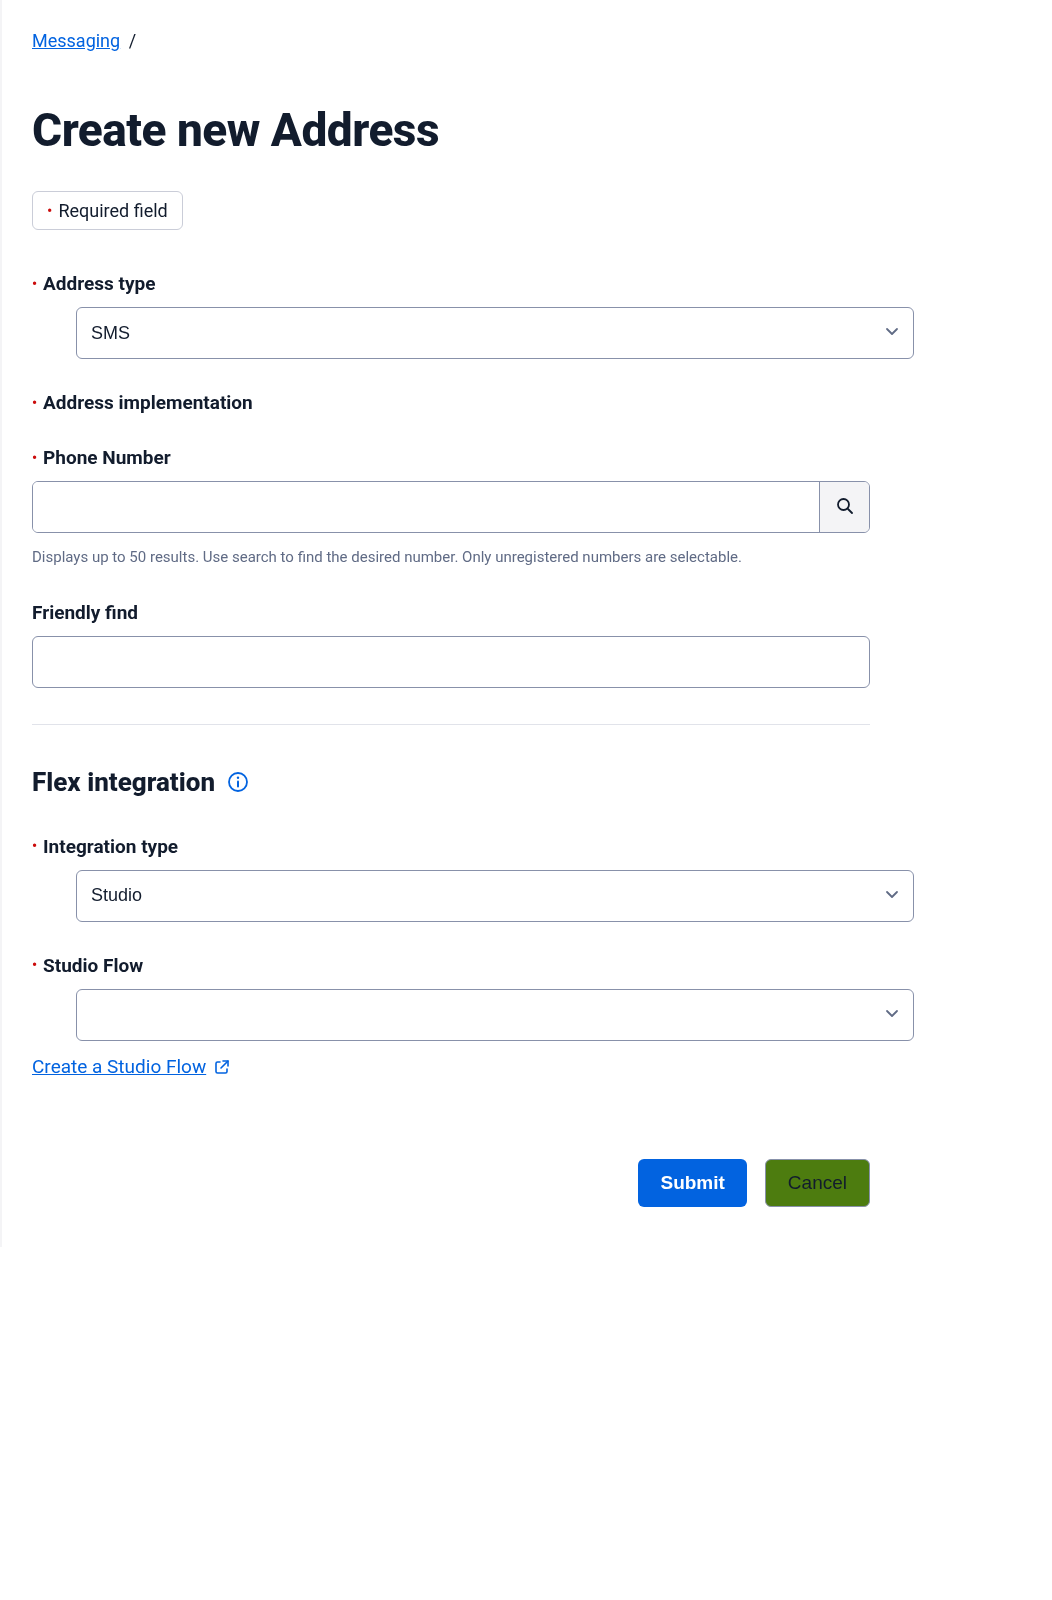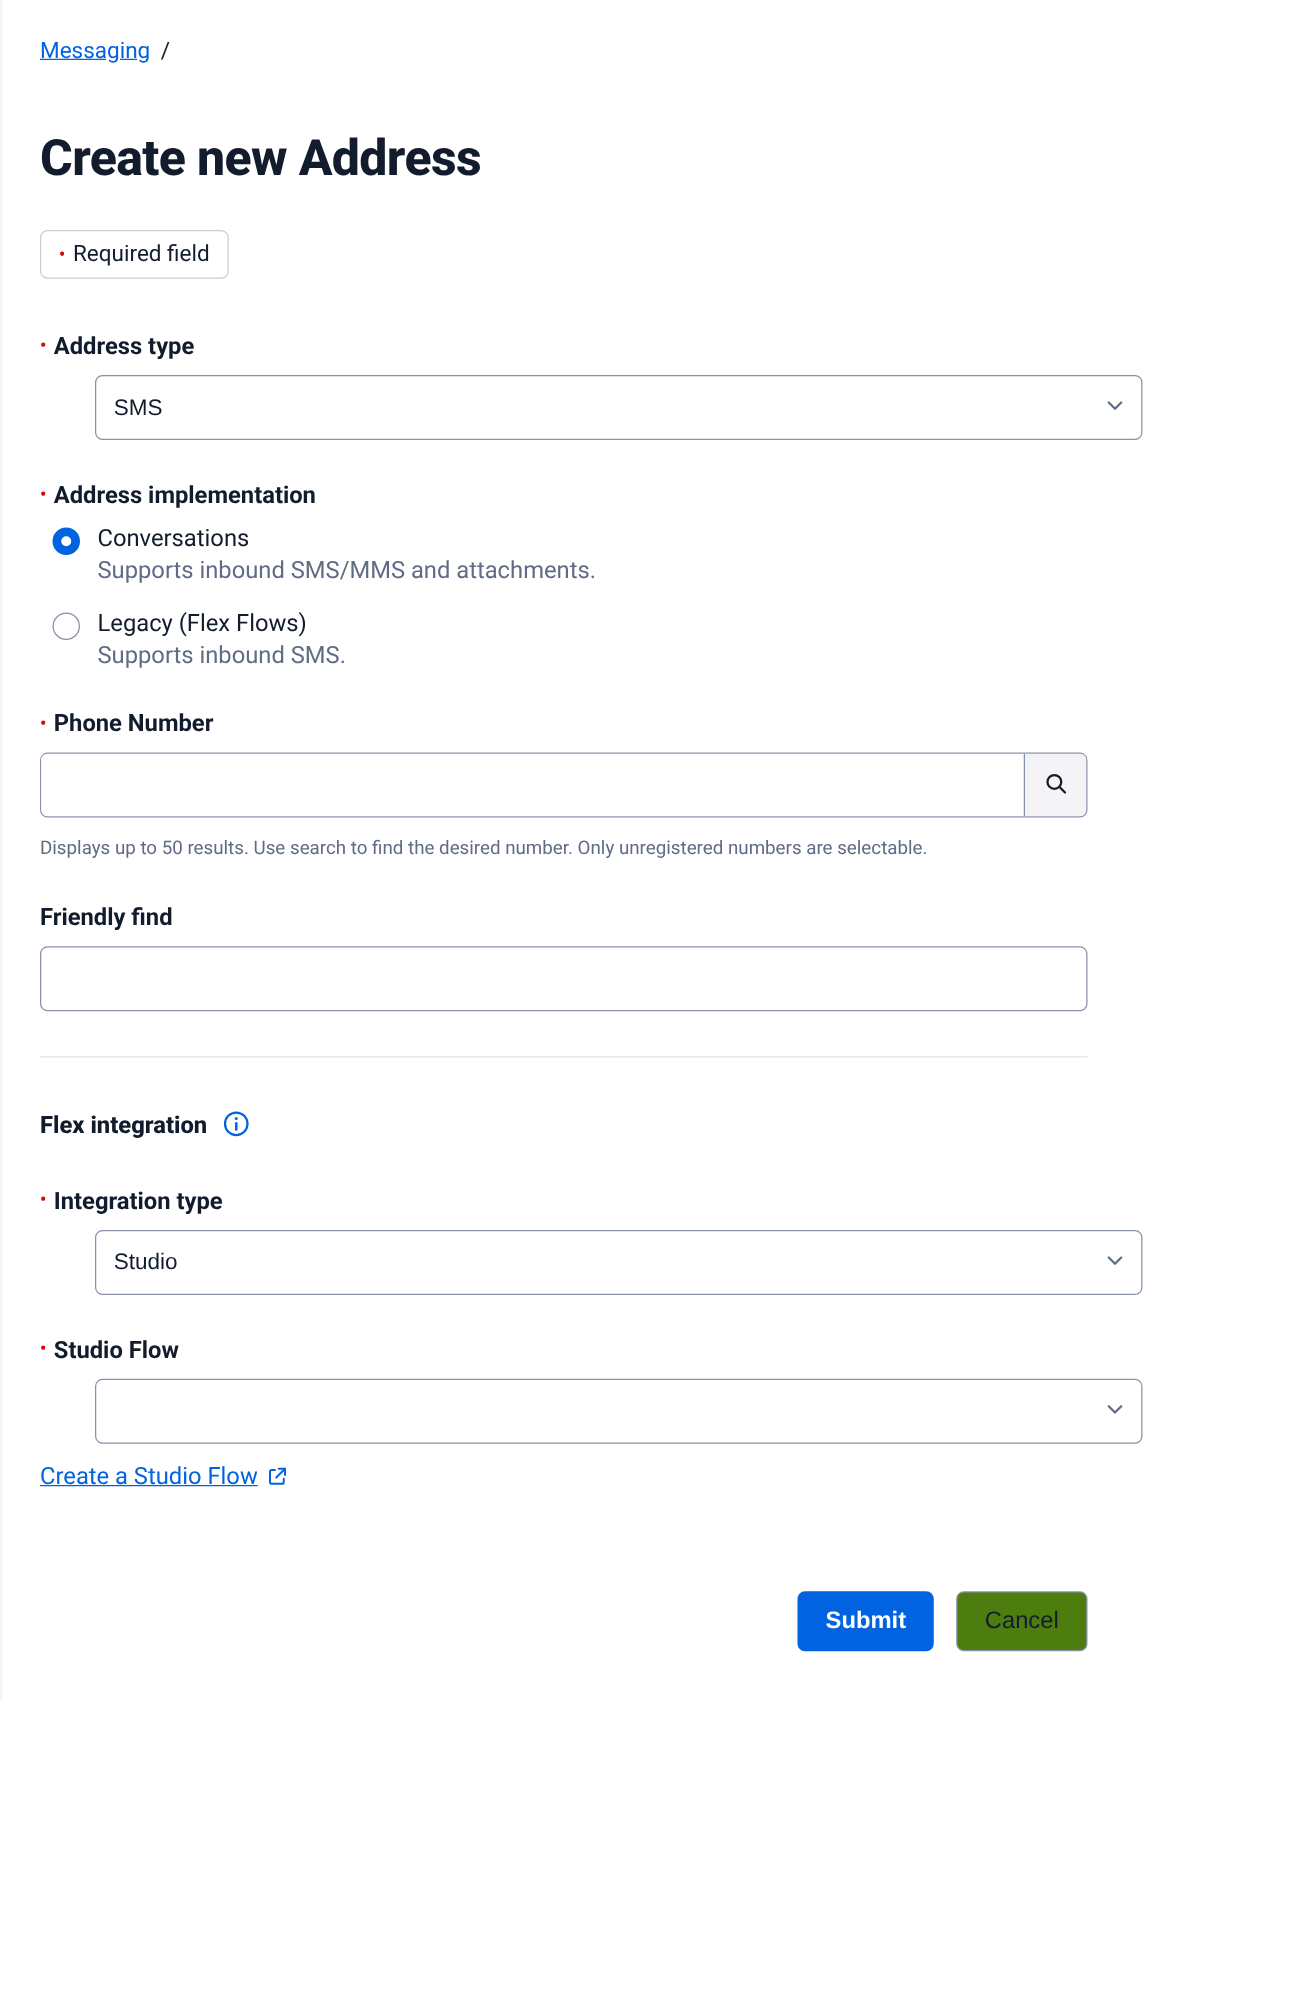--- a/index.html
+++ b/index.html
@@ -20,21 +20,21 @@
   }
   .breadcrumb a {
     color: #0263e0;
     text-decoration: underline;
   }
   .breadcrumb .sep {
     color: #121c2d;
     margin-left: 4px;
   }
   h1.page-title {
-    font-size: 40px;
+    font-size: 46px;
     font-weight: 800;
     color: #121c2d;
     letter-spacing: -0.5px;
     margin-bottom: 34px;
   }
   .required-badge {
     display: inline-flex;
     align-items: center;
     border: 1px solid #cacdd8;
     border-radius: 6px;
@@ -160,21 +160,21 @@
     border-top: 1px solid #e1e3ea;
     margin: 36px 0 42px 0;
   }
   .section-title-row {
     display: flex;
     align-items: center;
     gap: 12px;
     margin-bottom: 38px;
   }
   .section-title {
-    font-size: 19px;
+    font-size: 26px;
     font-weight: 800;
     color: #121c2d;
   }
   .info-icon {
     color: #0263e0;
     display: inline-flex;
     align-items: center;
   }
   .link-row {
     margin-top: 14px;
@@ -241,36 +241,20 @@
             <path d="M3 6l5 5 5-5" stroke="currentColor" stroke-width="1.8" stroke-linecap="round" stroke-linejoin="round"></path>
           </svg>
       </span>
     </div>
   </div>
 
   
   <div class="field-group">
     <div class="label req">Address implementation</div>
 
-    <div class="radio-group">
-      <div class="radio-item">
-        <div class="radio-circle selected"></div>
-        <div class="radio-content">
-          <div class="r-title">Conversations</div>
-          <div class="r-desc">Supports inbound SMS/MMS and attachments.</div>
-        </div>
-      </div>
-      <div class="radio-item">
-        <div class="radio-circle"></div>
-        <div class="radio-content">
-          <div class="r-title">Legacy (Flex Flows)</div>
-          <div class="r-desc">Supports inbound SMS.</div>
-        </div>
-      </div>
-    </div>
   </div>
 
   
   <div class="field-group">
     <div class="label req">Phone Number</div>
     <div class="search-wrap">
       <input type="text" value="" style="">
       <button class="search-btn">
         <span>
           <svg width="18" height="18" viewBox="0 0 18 18" fill="none">

